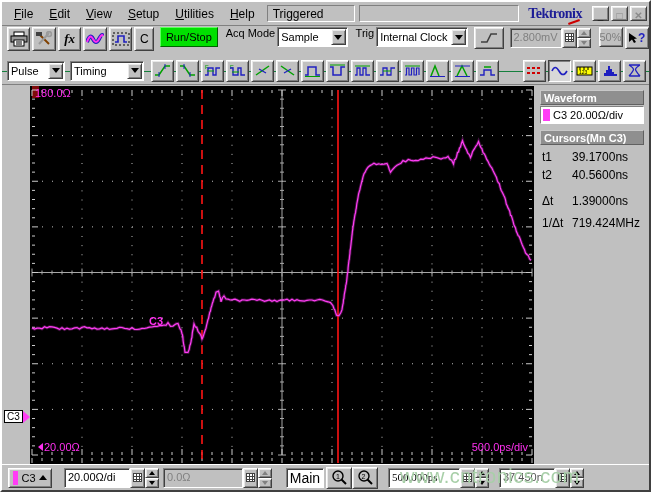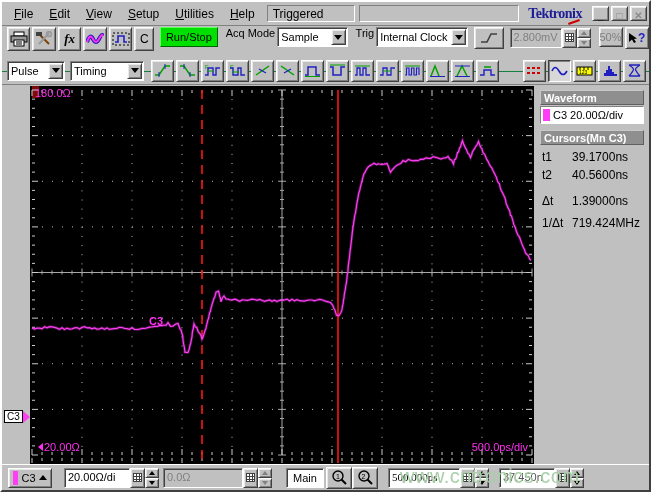--- a/index.html
+++ b/index.html
@@ -69,21 +69,21 @@
   .chanscale{position:absolute;left:2px;top:20px;width:104px;height:18px;background:#fff;
     border:1px solid;border-color:#808080 #ffffff #ffffff #808080;display:flex;align-items:center;gap:3px;padding:0 2px;font-size:11px;}
   .swatch{width:7px;height:12px;background:#ff3df5;}
   .readout{position:absolute;left:4px;width:102px;height:19px;font-size:12px;color:#000;display:flex;}
   .readout .rl{width:30px;}
   
   .bottombar{position:absolute;left:0;top:462px;width:100%;height:26px;display:flex;align-items:center;
     padding-left:6px;border-top:1px solid #ffffff;}
   .chansel{width:44px;height:20px;display:flex;align-items:center;gap:3px;padding:0 3px;}
   .chanbar{width:5px;height:14px;background:#ff3df5;}
-  .mainbtn{width:38px;height:20px;background:#fff;font-size:11px;border:1px solid;border-color:#808080 #fff #fff #808080;box-shadow:inset 1px 1px 0 #404040;}
+  .mainbtn{width:38px;height:20px;background:#fff;font-size:14px;border:1px solid;border-color:#808080 #fff #fff #808080;box-shadow:inset 1px 1px 0 #404040;}
   .zoombtn{width:26px;height:22px;}
   .watermark{position:absolute;left:398px;top:463px;font-size:20px;color:#a8cfa8;letter-spacing:0.5px;}
   .mini{display:block;}
 </style>
 </head>
 <body>
 
 <div class="window">
 
   <div class="menubar">

